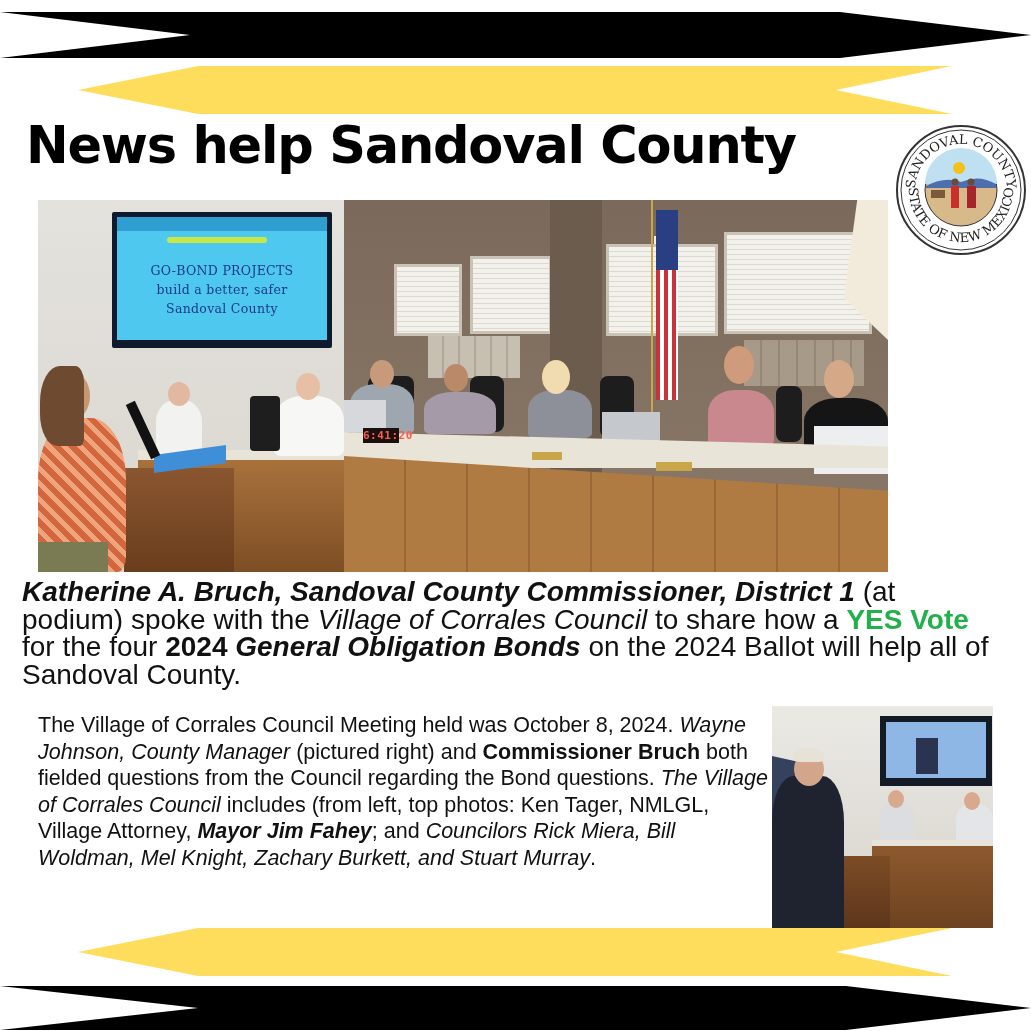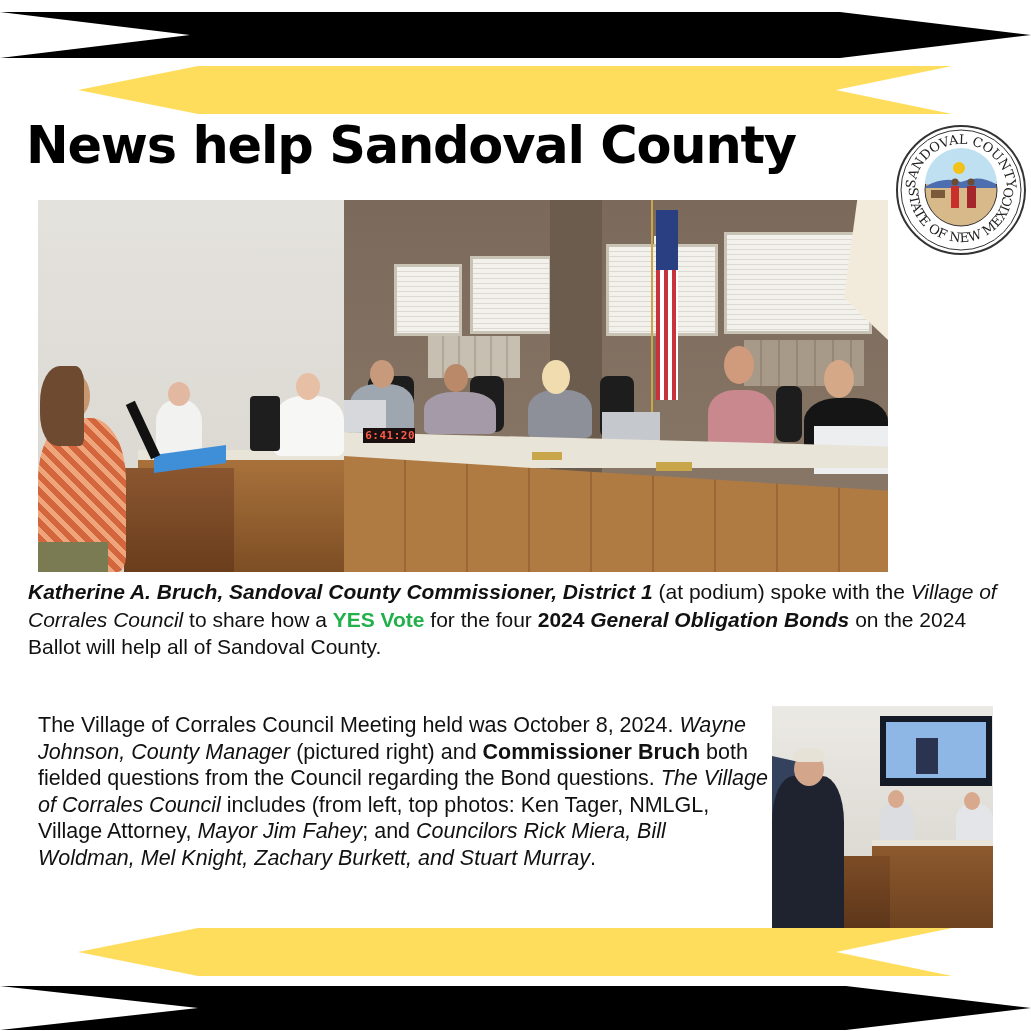--- a/index.html
+++ b/index.html
@@ -20,34 +20,34 @@
   .tv-text { position:absolute; left:0; right:0; top:44px; text-align:center; font-family:"DejaVu Serif", serif;
              font-size:12.5px; line-height:19px; color:#1a3b8a; letter-spacing:0.3px; }
   .tv-text div { white-space:nowrap; }
 
   .desk { position:absolute; background:linear-gradient(#a9723c,#7d4e24); }
   .desk-top { position:absolute; background:#e9e4d8; }
   .person { position:absolute; border-radius:40% 40% 10% 10%; }
   .head { position:absolute; border-radius:50%; }
   .window { position:absolute; background:repeating-linear-gradient(#f3f1ec 0 4px,#dcd9d2 4px 5px); border:3px solid #c9c3b5; }
   .flag { position:absolute; }
-  .timer { position:absolute; left:325px; top:228px; width:52px; height:15px; background:#1a1010; color:#ff5b4a;
-           font-family:"DejaVu Sans Mono", monospace; font-size:11px; font-weight:bold; text-align:right; line-height:15px; letter-spacing:0.5px; }
+  .timer { position:absolute; left:325px; top:228px; width:36px; height:15px; background:#1a1010; color:#ff5b4a;
+           font-family:"DejaVu Sans Mono", monospace; font-size:11px; font-weight:bold; text-align:left; line-height:15px; letter-spacing:0.5px; }
   .exit-sign { position:absolute; left:310px; top:36px; width:18px; height:18px; background:#f4efe6; color:#a33;
                font-size:8px; font-weight:bold; text-align:center; line-height:18px; writing-mode:vertical-rl; }
 
-  .caption { position:absolute; left:28px; top:578px; width:970px; font-size:21px; line-height:27.5px; color:#111; }
+  .caption { position:absolute; left:22px; top:578px; width:970px; font-size:28px; line-height:27.5px; color:#111; }
   .caption .b { font-weight:bold; }
   .caption .bi { font-weight:bold; font-style:italic; }
   .caption .i { font-style:italic; }
   .caption .green { color:#22b04b; font-weight:bold; }
 
   .body-text { position:absolute; left:38px; top:712px; width:730px; font-size:21.5px; line-height:26.6px; color:#111; }
   .body-text .b { font-weight:bold; }
-  .body-text .bi { font-weight:normal; font-style:italic; }
+  .body-text .bi { font-weight:bold; font-style:italic; }
   .body-text .i { font-style:italic; }
 
   .photo-small { position:absolute; left:772px; top:706px; width:221px; height:222px; overflow:hidden; background:#e2e0db; }
 </style>
 </head>
 <body>
 
 <svg class="banner" style="left:0;top:10px" width="1031" height="50" viewBox="0 0 1031 50">
   <polygon points="0,2 840,2 1031,25 840,48 0,48 190,25" fill="#000"></polygon>
 </svg>
@@ -73,20 +73,31 @@
   <circle cx="60" cy="58" r="3.5" fill="#6b4b33"></circle>
   <rect x="72" y="62" width="9" height="22" fill="#a4262a"></rect>
   <circle cx="76" cy="58" r="3.5" fill="#6b4b33"></circle>
   <rect x="36" y="66" width="14" height="8" fill="#7b5a3c"></rect>
   <text font-family="DejaVu Serif, serif" font-size="13" fill="#222"><textPath href="#arcTop" startOffset="50%" text-anchor="middle">SANDOVAL COUNTY</textPath></text>
   <text font-family="DejaVu Serif, serif" font-size="13" fill="#222"><textPath href="#arcBot" startOffset="50%" text-anchor="middle">STATE OF NEW MEXICO</textPath></text>
 </svg>
 
 <div class="photo-main">
   <div class="photo-left">
+    <div class="tv">
+      <div class="tv-screen">
+        <div class="tv-bar"></div>
+        <div class="tv-stripe"></div>
+        <div class="tv-text">
+          <div>GO-BOND PROJECTS</div>
+          <div>build a better, safer</div>
+          <div>Sandoval County</div>
+        </div>
+      </div>
+    </div>
 
     <div class="desk" style="left:100px;top:258px;width:206px;height:114px;"></div>
     <div class="desk-top" style="left:100px;top:250px;width:206px;height:10px;"></div>
 
     <div class="person" style="left:118px;top:200px;width:46px;height:55px;background:#f2f2f0;"></div>
     <div class="head" style="left:130px;top:182px;width:22px;height:24px;background:#e2b9a0;"></div>
     <div class="person" style="left:236px;top:196px;width:70px;height:60px;background:#f7f7f5;"></div>
     <div class="head" style="left:258px;top:173px;width:24px;height:27px;background:#e6bfa4;"></div>
     <div style="position:absolute;left:212px;top:196px;width:30px;height:55px;background:#1e1e1e;border-radius:4px;"></div>
 

